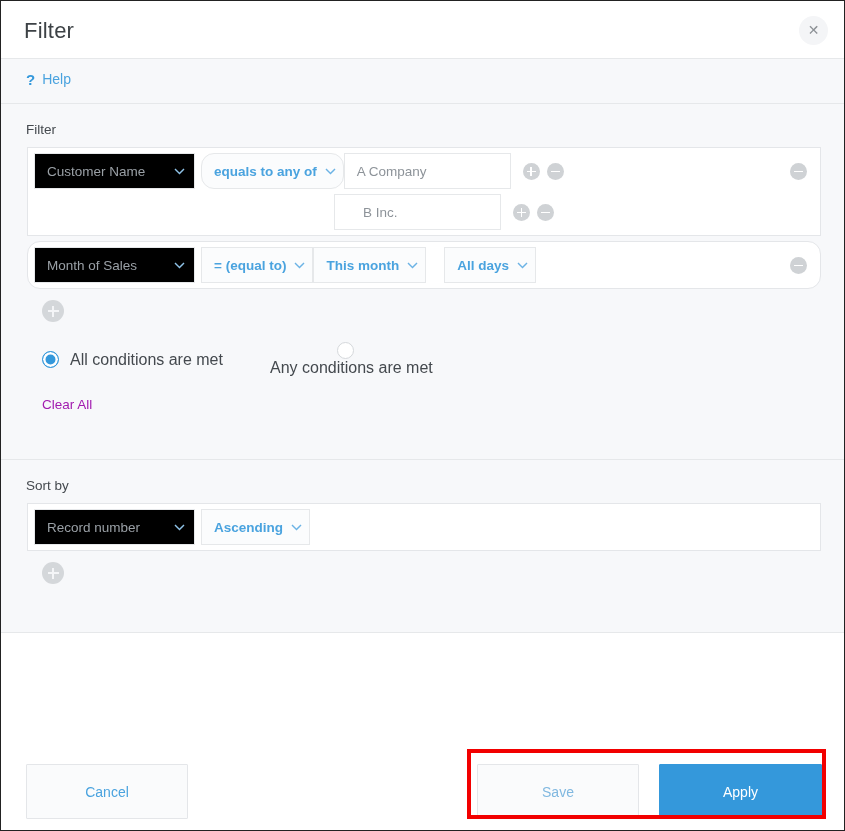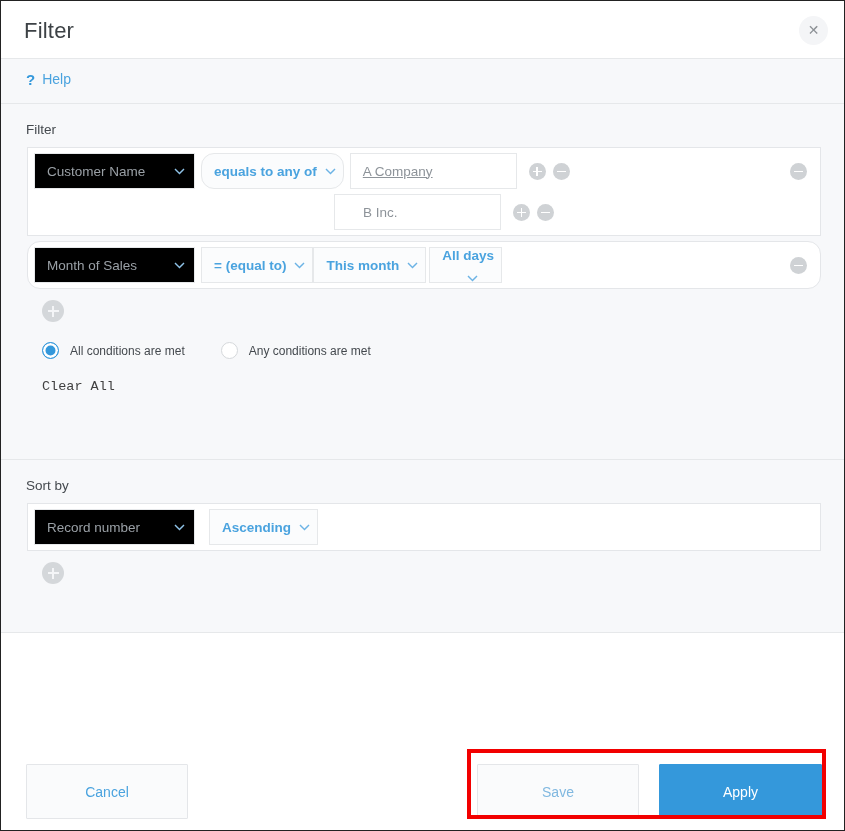--- a/index.html
+++ b/index.html
@@ -261,49 +261,48 @@
   .radio-row {
     display: flex;
     align-items: center;
     margin: 20px 0 0 41px;
   }
   .radio-item {
     display: flex;
     align-items: center;
     cursor: pointer;
   }
-  .radio-item + .radio-item { margin-left: 36px; }
+  .radio-item + .radio-item { margin-left: 36px; flex-direction: column; }
   .radio-dot {
     width: 17px;
     height: 17px;
     border-radius: 50%;
     border: 1px solid #d5d8db;
     background: #ffffff;
     box-sizing: border-box;
     flex: none;
     position: relative;
   }
   .radio-dot.on {
     background: #3498db;
     border-color: #3498db;
     box-shadow: inset 0 0 0 2.5px #ffffff;
   }
   .radio-label {
     margin-left: 11px;
-    font-size: 12px;
+    font-size: 16px;
     color: #44494e;
   }
 
   .clear-all {
     display: inline-block;
     margin: 20px 0 0 41px;
     font-size: 13.5px;
-    color: #404040;
-    cursor: pointer;
-    font-family: Liberation Mono, monospace;
+    color: #a21caf;
+    cursor: pointer;
   }
 
   
   .footer {
     position: relative;
     height: 198px;
     background: #ffffff;
   }
   .btn {
     position: absolute;
@@ -382,21 +381,21 @@
           </span>
         </div>
         <div class="ctrl op" style="margin-left:6px;border-radius:13px;">
           <span>equals to any of</span>
           <span class="chev">
             <svg width="11" height="7" viewBox="0 0 11 7">
                 <path d="M1 1 L5.5 5.6 L10 1" fill="none" stroke="#6cb3e5" stroke-width="1.4"></path>
               </svg>
           </span>
         </div>
-        <div class="ctrl value" style="margin-left:6px;text-decoration:underline;">
+        <div class="ctrl value" style="margin-left:0;">
           <span>A Company</span>
         </div>
         <div class="btn-group">
           <button class="icon-btn plus"></button>
           <button class="icon-btn"></button>
         </div>
         <button class="row-remove"></button>
       </div>
       <div class="cond-row" style="padding-top:0;">
         <div class="spacer-col"></div>
@@ -431,21 +430,21 @@
           </span>
         </div>
         <div class="ctrl op" style="">
           <span>This month</span>
           <span class="chev">
             <svg width="11" height="7" viewBox="0 0 11 7">
                 <path d="M1 1 L5.5 5.6 L10 1" fill="none" stroke="#6cb3e5" stroke-width="1.4"></path>
               </svg>
           </span>
         </div>
-        <div class="ctrl op" style="margin-left:3px;flex-direction:column;">
+        <div class="ctrl op" style="margin-left:18px;">
           <span>All days</span>
           <span class="chev">
             <svg width="11" height="7" viewBox="0 0 11 7">
                 <path d="M1 1 L5.5 5.6 L10 1" fill="none" stroke="#6cb3e5" stroke-width="1.4"></path>
               </svg>
           </span>
         </div>
         <button class="row-remove"></button>
       </div>
     </div>
@@ -471,21 +470,21 @@
     <div class="cond-card">
       <div class="cond-row">
         <div class="ctrl field">
           <span>Record number</span>
           <span class="chev">
             <svg width="11" height="7" viewBox="0 0 11 7">
                 <path d="M1 1 L5.5 5.6 L10 1" fill="none" stroke="#8fc3e8" stroke-width="1.4"></path>
               </svg>
           </span>
         </div>
-        <div class="ctrl op" style="margin-left:14px;">
+        <div class="ctrl op" style="margin-left:6px;">
           <span>Ascending</span>
           <span class="chev">
             <svg width="11" height="7" viewBox="0 0 11 7">
                 <path d="M1 1 L5.5 5.6 L10 1" fill="none" stroke="#6cb3e5" stroke-width="1.4"></path>
               </svg>
           </span>
         </div>
       </div>
     </div>
     <button class="add-big"></button>

